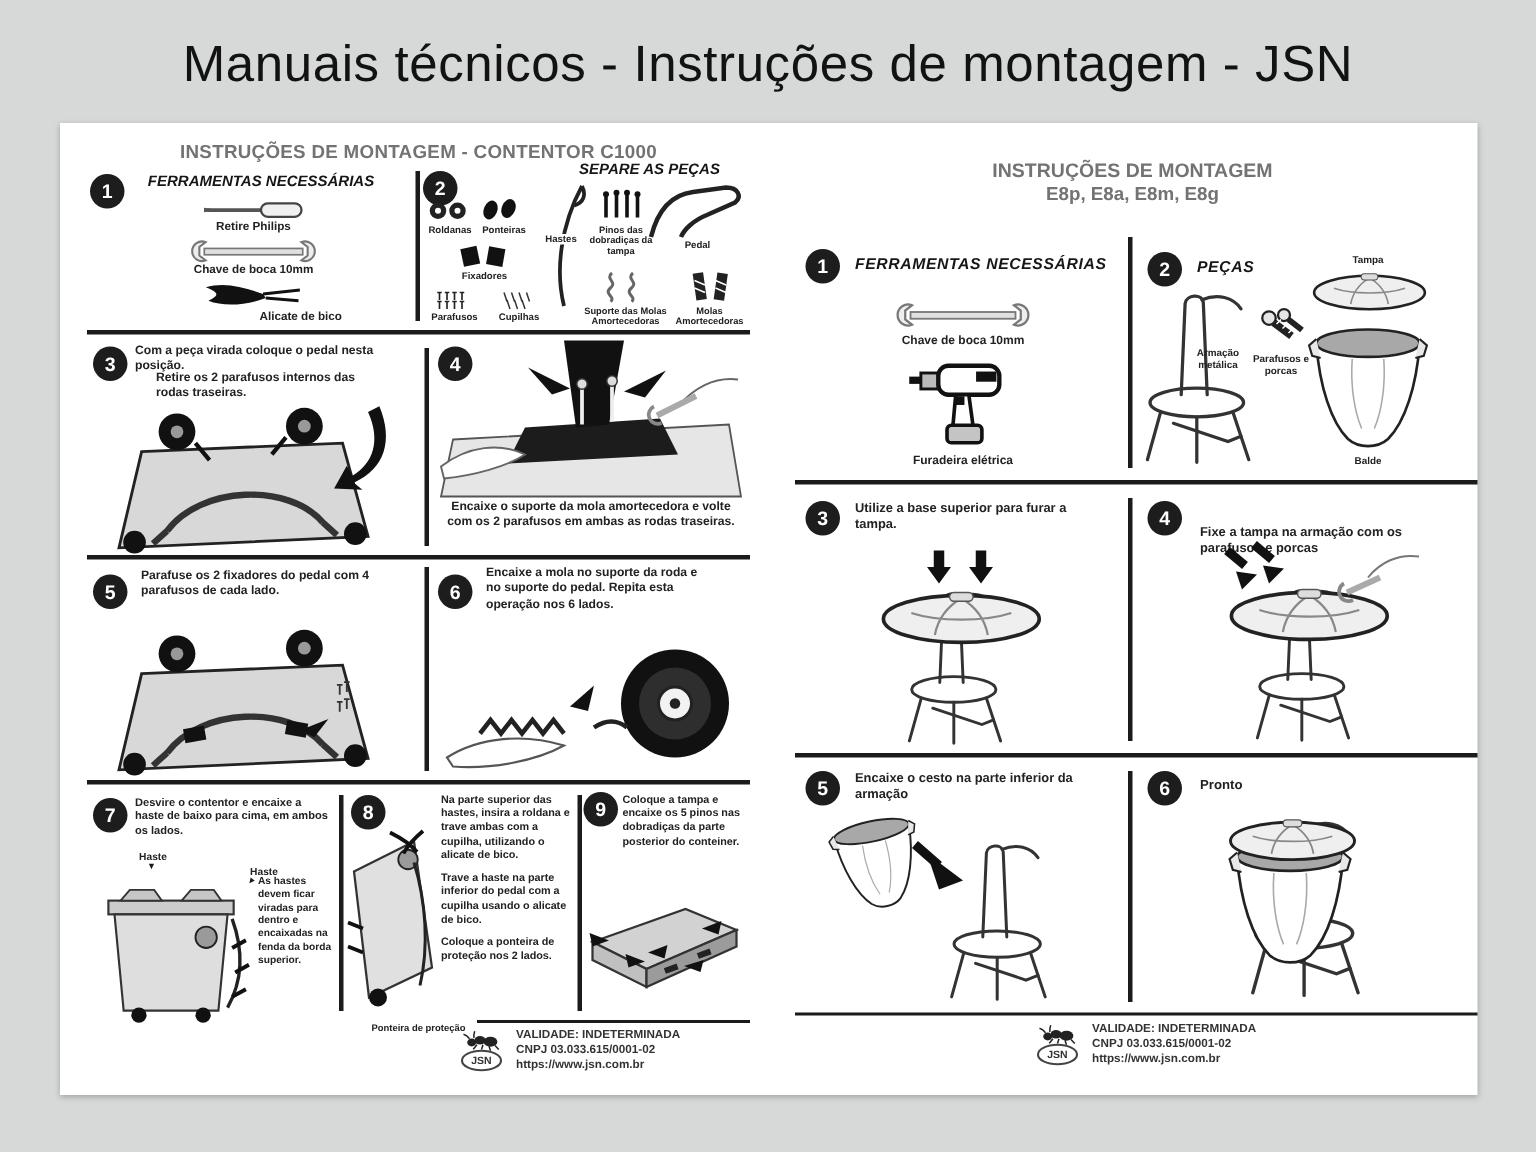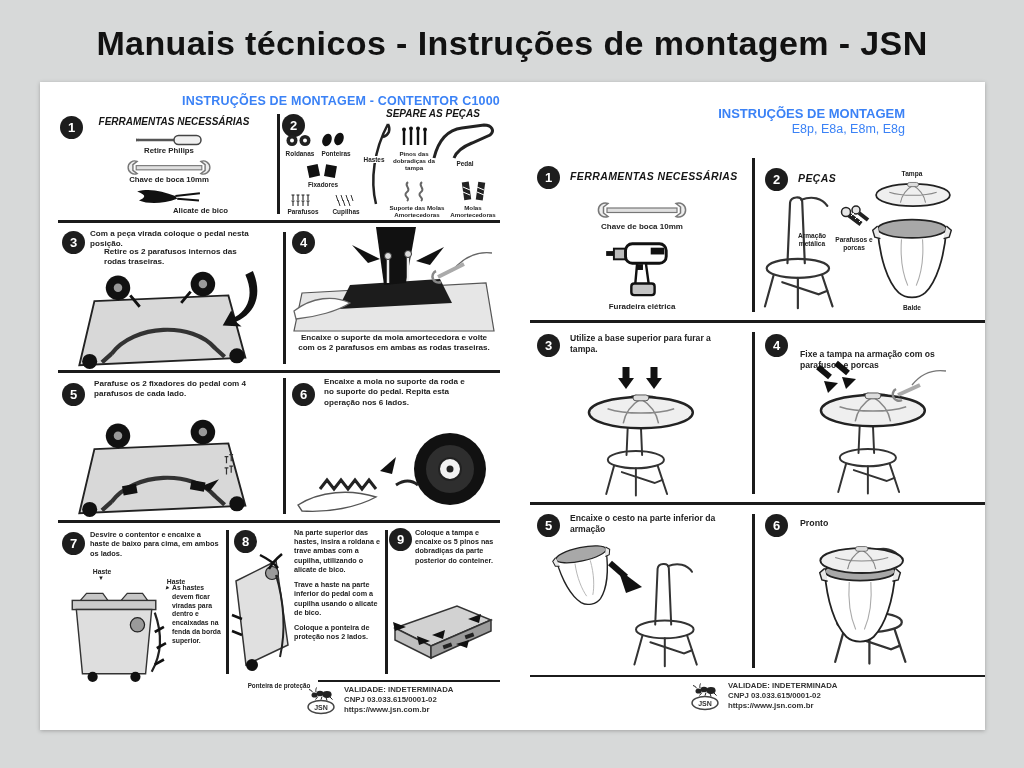--- a/index.html
+++ b/index.html
@@ -1,28 +1,28 @@
 <!DOCTYPE html>
 <html><head>
 <meta charset="utf-8">
 <style>
   html,body{margin:0;padding:0;background:#b9bbbc}
   #stage{position:relative;width:1024px;height:768px;background:#d7d9d9;overflow:hidden;
          font-family:"Liberation Sans",sans-serif;color:#1a1a1a}
   #page-title{position:absolute;left:0;top:24px;width:100%;text-align:center;
-              font-size:34px;font-weight:700;letter-spacing:.4px;color:#121212}
+              font-size:34px;font-weight:400;letter-spacing:.4px;color:#121212}
   #paper{position:absolute;left:40px;top:82px;width:945px;height:648px;background:#fff;
          box-shadow:0 1px 4px rgba(0,0,0,.25)}
   .abs{position:absolute}
   .vline{position:absolute;width:2.5px;background:#1b1b1b}
   .hline{position:absolute;height:3px;background:#1b1b1b}
   .hline.thin{height:2px}
   .badge{position:absolute;width:23px;height:23px;border-radius:50%;background:#1d1d1d;color:#fff;
          font-size:13px;font-weight:700;display:flex;align-items:center;justify-content:center}
-  .sheet-title{position:absolute;font-weight:700;text-align:right;color:#3b82f6}
+  .sheet-title{position:absolute;font-weight:700;text-align:center;color:#737373}
   .head{position:absolute;font-weight:700;font-style:italic;color:#161616}
   .txt{font-weight:700;color:#222;line-height:1.28}
   .lbl{position:absolute;font-weight:700;text-align:center;color:#222;line-height:1.15}
   .note{position:absolute;font-weight:700;color:#222;line-height:1.3}
   .ftxt{font-size:7.8px;font-weight:700;color:#333;line-height:1.3}
   svg{display:block;overflow:visible}
   .panel{position:absolute}
 </style>
 </head>
 <body>
@@ -293,21 +293,21 @@
       <ellipse cx="21" cy="8.5" rx="4.6" ry="3.4" fill="#222"></ellipse>
       <path d="M7 6.5 C5.5 4.5 4.5 4 3 3.5 M10 6 C9.5 4 10 3 10.5 1.5 M12 10.5 l-2.5 3 M16 10.5 l-1 3.2 M20 11.5 l1 3 M24 11 l2.5 2.6" stroke="#222" stroke-width="1" fill="none"></path>
     </svg>
     <div class="abs" style="left:304px;top:603px">
       <div class="ftxt">VALIDADE: INDETERMINADA</div>
       <div class="ftxt">CNPJ 03.033.615/0001-02</div>
       <div class="ftxt">https://www.jsn.com.br</div>
     </div>
 
     <div class="sheet-title" style="left:565px;top:24px;width:300px;font-size:13px">INSTRUÇÕES DE MONTAGEM</div>
-    <div class="sheet-title" style="left:565px;top:40px;width:300px;font-size:12.5px;font-weight:400">E8p, E8a, E8m, E8g</div>
+    <div class="sheet-title" style="left:565px;top:40px;width:300px;font-size:12.5px;font-weight:700">E8p, E8a, E8m, E8g</div>
 
     <div class="vline" style="left:712px;top:76px;height:154px"></div>
     <div class="hline" style="left:490px;top:238px;width:455px"></div>
     <div class="vline" style="left:712px;top:250px;height:162px"></div>
     <div class="hline" style="left:490px;top:420px;width:455px"></div>
     <div class="vline" style="left:712px;top:432px;height:154px"></div>
     <div class="hline thin" style="left:490px;top:593px;width:455px"></div>
 
     <div class="panel" style="left:490px;top:72px;width:220px;height:162px">
       <div class="badge" style="left:7px;top:12px">1</div>

